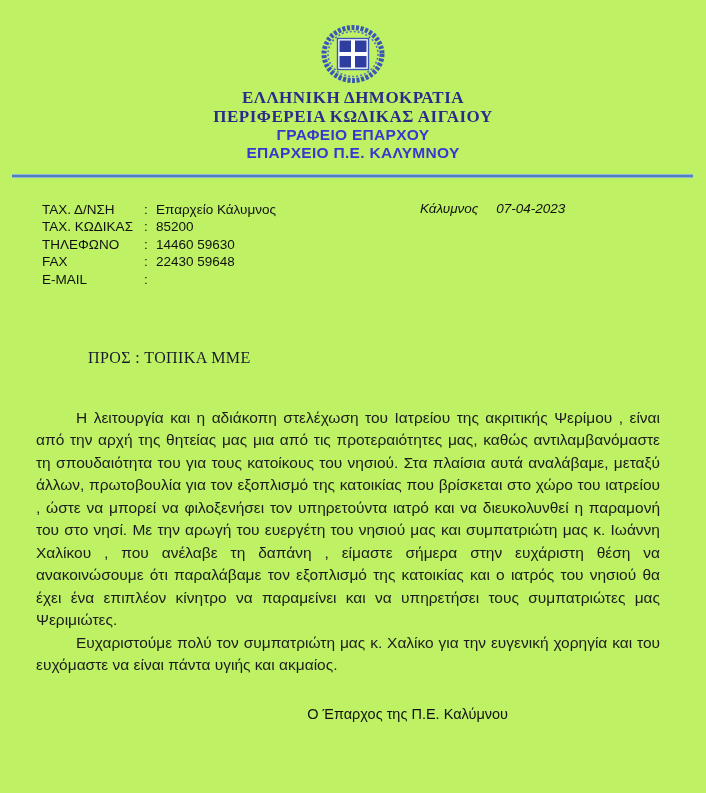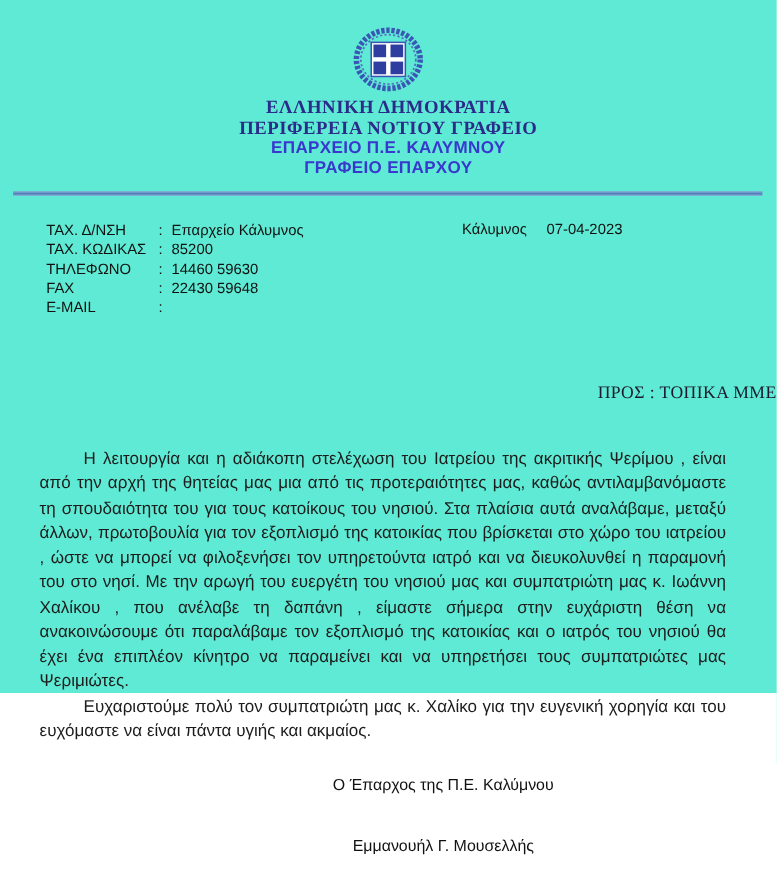--- a/index.html
+++ b/index.html
@@ -6,21 +6,21 @@
   html, body { background: #ffffff; }
   body {
     width: 706px;
     height: 793px;
     margin: 0 auto;
     font-family: "Liberation Sans", sans-serif;
     color: #1c1c1c;
     overflow: hidden;
     position: relative;
   }
-  .page { width: 706px; height: 630px; background: #5eead4; position: relative; }
+  .page { width: 706px; height: 793px; background: #bef264; position: relative; }
 
   
   .letterhead { padding-top: 24px; text-align: center; }
   .emblem-wrap { display: flex; justify-content: center; margin-bottom: 4px; }
   .hdr-serif {
     font-family: "Liberation Serif", serif;
     font-weight: bold;
     font-size: 17px;
     line-height: 19px;
     color: #2b2b8a;
@@ -51,45 +51,45 @@
   .c-label { width: 102px; flex: 0 0 102px; }
   .c-colon { width: 12px; flex: 0 0 12px; text-align: left; }
   .c-value { white-space: nowrap; }
   .dateline {
     position: absolute;
     left: 420px;
     top: 0;
     font-size: 13.5px;
     color: #111111;
     white-space: nowrap;
+    font-style: italic;
   }
   .dateline .place { margin-right: 14px; }
 
   
   .recipient {
     margin: 52px 0 0 88px;
     font-family: "Liberation Serif", serif;
     font-size: 16px;
     color: #1a1a2e;
     letter-spacing: 0.4px;
-    text-align: right;
   }
 
   
   .letter-body { margin: 40px 46px 0 36px; }
   .letter-body p {
     font-size: 15.5px;
     line-height: 22.5px;
     text-align: justify;
     text-indent: 40px;
     color: #1c1c1c;
   }
 
   
-  .signature { position: absolute; left: 298px; top: 706px; width: 210px; text-align: center; }
+  .signature { position: absolute; left: 298px; top: 706px; width: 210px; text-align: right; }
   .sig-role { font-size: 14.5px; color: #111111; }
   .sig-name { font-size: 14.5px; color: #111111; margin-top: 40px; }
 </style>
 </head>
 <body>
 
 <div class="page">
 
   <header class="letterhead">
     <div class="emblem-wrap">
@@ -97,23 +97,23 @@
         <ellipse cx="41" cy="30" rx="29" ry="26.5" fill="none" stroke="#3a57b5" stroke-width="5" stroke-dasharray="3 1.6"></ellipse>
         <ellipse cx="41" cy="30" rx="25" ry="22.5" fill="none" stroke="#5571c2" stroke-width="1.6" stroke-dasharray="2 2"></ellipse>
         <rect x="25.5" y="14.5" width="31" height="31" fill="#ffffff" stroke="#3a57b5" stroke-width="1.4"></rect>
         <rect x="27.5" y="16.5" width="11.5" height="11.5" fill="#2e3ea0"></rect>
         <rect x="43" y="16.5" width="11.5" height="11.5" fill="#2e3ea0"></rect>
         <rect x="27.5" y="32" width="11.5" height="11.5" fill="#2e3ea0"></rect>
         <rect x="43" y="32" width="11.5" height="11.5" fill="#2e3ea0"></rect>
       </svg>
     </div>
     <div class="hdr-serif">ΕΛΛΗΝΙΚΗ ΔΗΜΟΚΡΑΤΙΑ</div>
-    <div class="hdr-serif">ΠΕΡΙΦΕΡΕΙΑ ΝΟΤΙΟΥ ΓΡΑΦΕΙΟ</div>
+    <div class="hdr-serif">ΠΕΡΙΦΕΡΕΙΑ ΚΩΔΙΚΑΣ ΑΙΓΑΙΟΥ</div>
+    <div class="hdr-sans">ΓΡΑΦΕΙΟ ΕΠΑΡΧΟΥ</div>
     <div class="hdr-sans">ΕΠΑΡΧΕΙΟ Π.Ε. ΚΑΛΥΜΝΟΥ</div>
-    <div class="hdr-sans">ΓΡΑΦΕΙΟ ΕΠΑΡΧΟΥ</div>
   </header>
 
   <div class="divider"></div>
 
   <section class="info-section">
     <div class="contact-block">
       <div class="c-row">
         <span class="c-label">ΤΑΧ. Δ/ΝΣΗ</span>
         <span class="c-colon">:</span>
         <span class="c-value">Επαρχείο Κάλυμνος</span>
@@ -146,16 +146,15 @@
 
   <div class="recipient">ΠΡΟΣ : ΤΟΠΙΚΑ ΜΜΕ</div>
 
   <div class="letter-body">
     <p>Η λειτουργία και η αδιάκοπη στελέχωση του Ιατρείου της ακριτικής Ψερίμου , είναι από την αρχή της θητείας μας  μια από τις προτεραιότητες μας, καθώς αντιλαμβανόμαστε τη σπουδαιότητα του για τους κατοίκους του νησιού. Στα πλαίσια αυτά  αναλάβαμε, μεταξύ άλλων, πρωτοβουλία για  τον εξοπλισμό της κατοικίας που βρίσκεται στο χώρο του ιατρείου , ώστε να μπορεί να φιλοξενήσει τον υπηρετούντα ιατρό και να διευκολυνθεί η παραμονή του στο νησί. Με την αρωγή του ευεργέτη του νησιού μας και συμπατριώτη μας κ. Ιωάννη Χαλίκου , που ανέλαβε τη δαπάνη , είμαστε σήμερα στην ευχάριστη θέση να ανακοινώσουμε ότι  παραλάβαμε τον εξοπλισμό της κατοικίας και  ο ιατρός του νησιού θα έχει ένα επιπλέον κίνητρο να παραμείνει και να υπηρετήσει τους συμπατριώτες μας Ψεριμιώτες.</p>
     <p>Ευχαριστούμε πολύ τον συμπατριώτη μας κ. Χαλίκο για την ευγενική χορηγία και του ευχόμαστε να είναι πάντα υγιής και ακμαίος.</p>
   </div>
 
   <div class="signature">
     <div class="sig-role">Ο Έπαρχος της Π.Ε. Καλύμνου</div>
-    <div class="sig-name">Εμμανουήλ Γ. Μουσελλής</div>
   </div>
 
 </div>
 
 </body></html>

